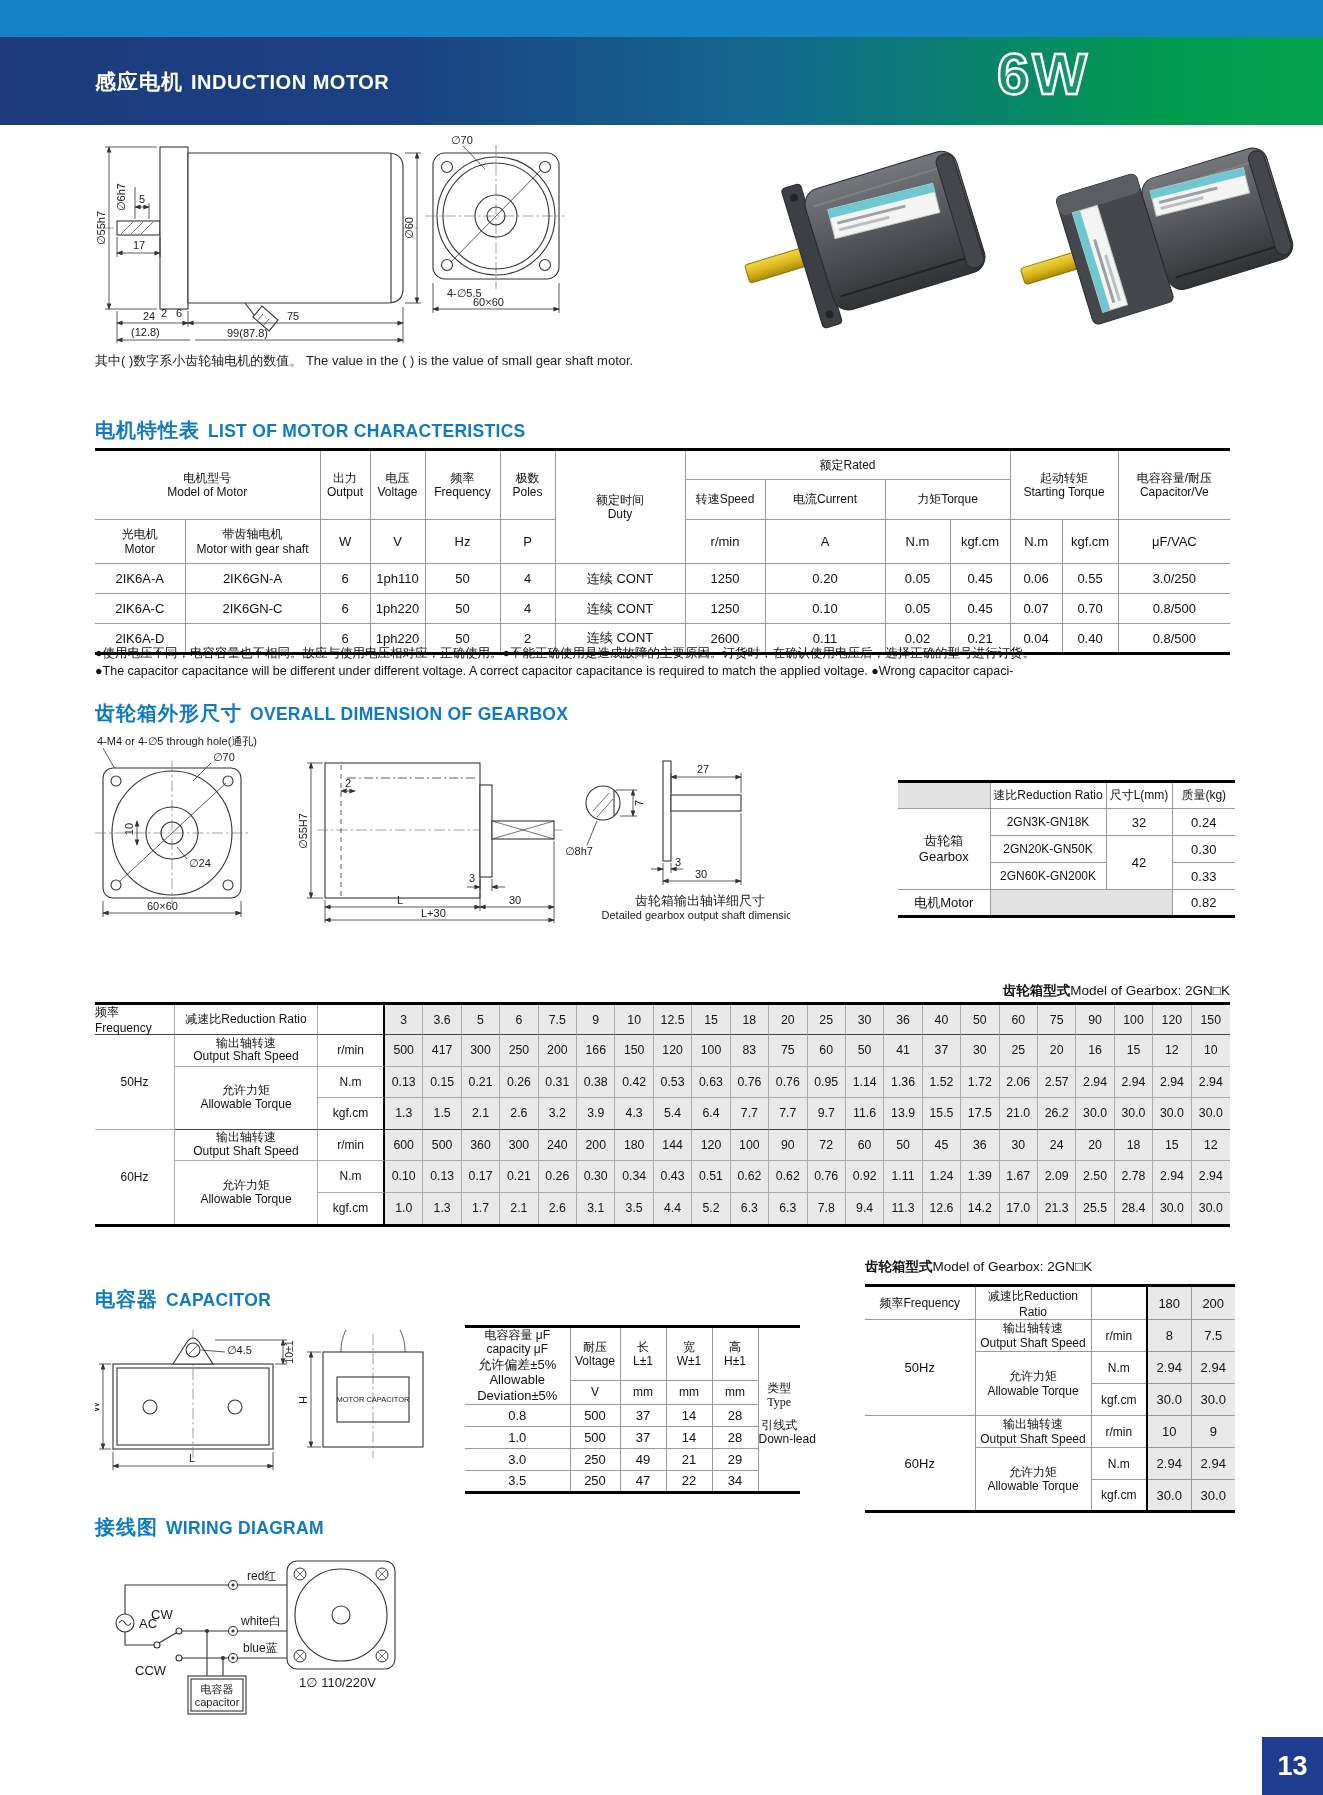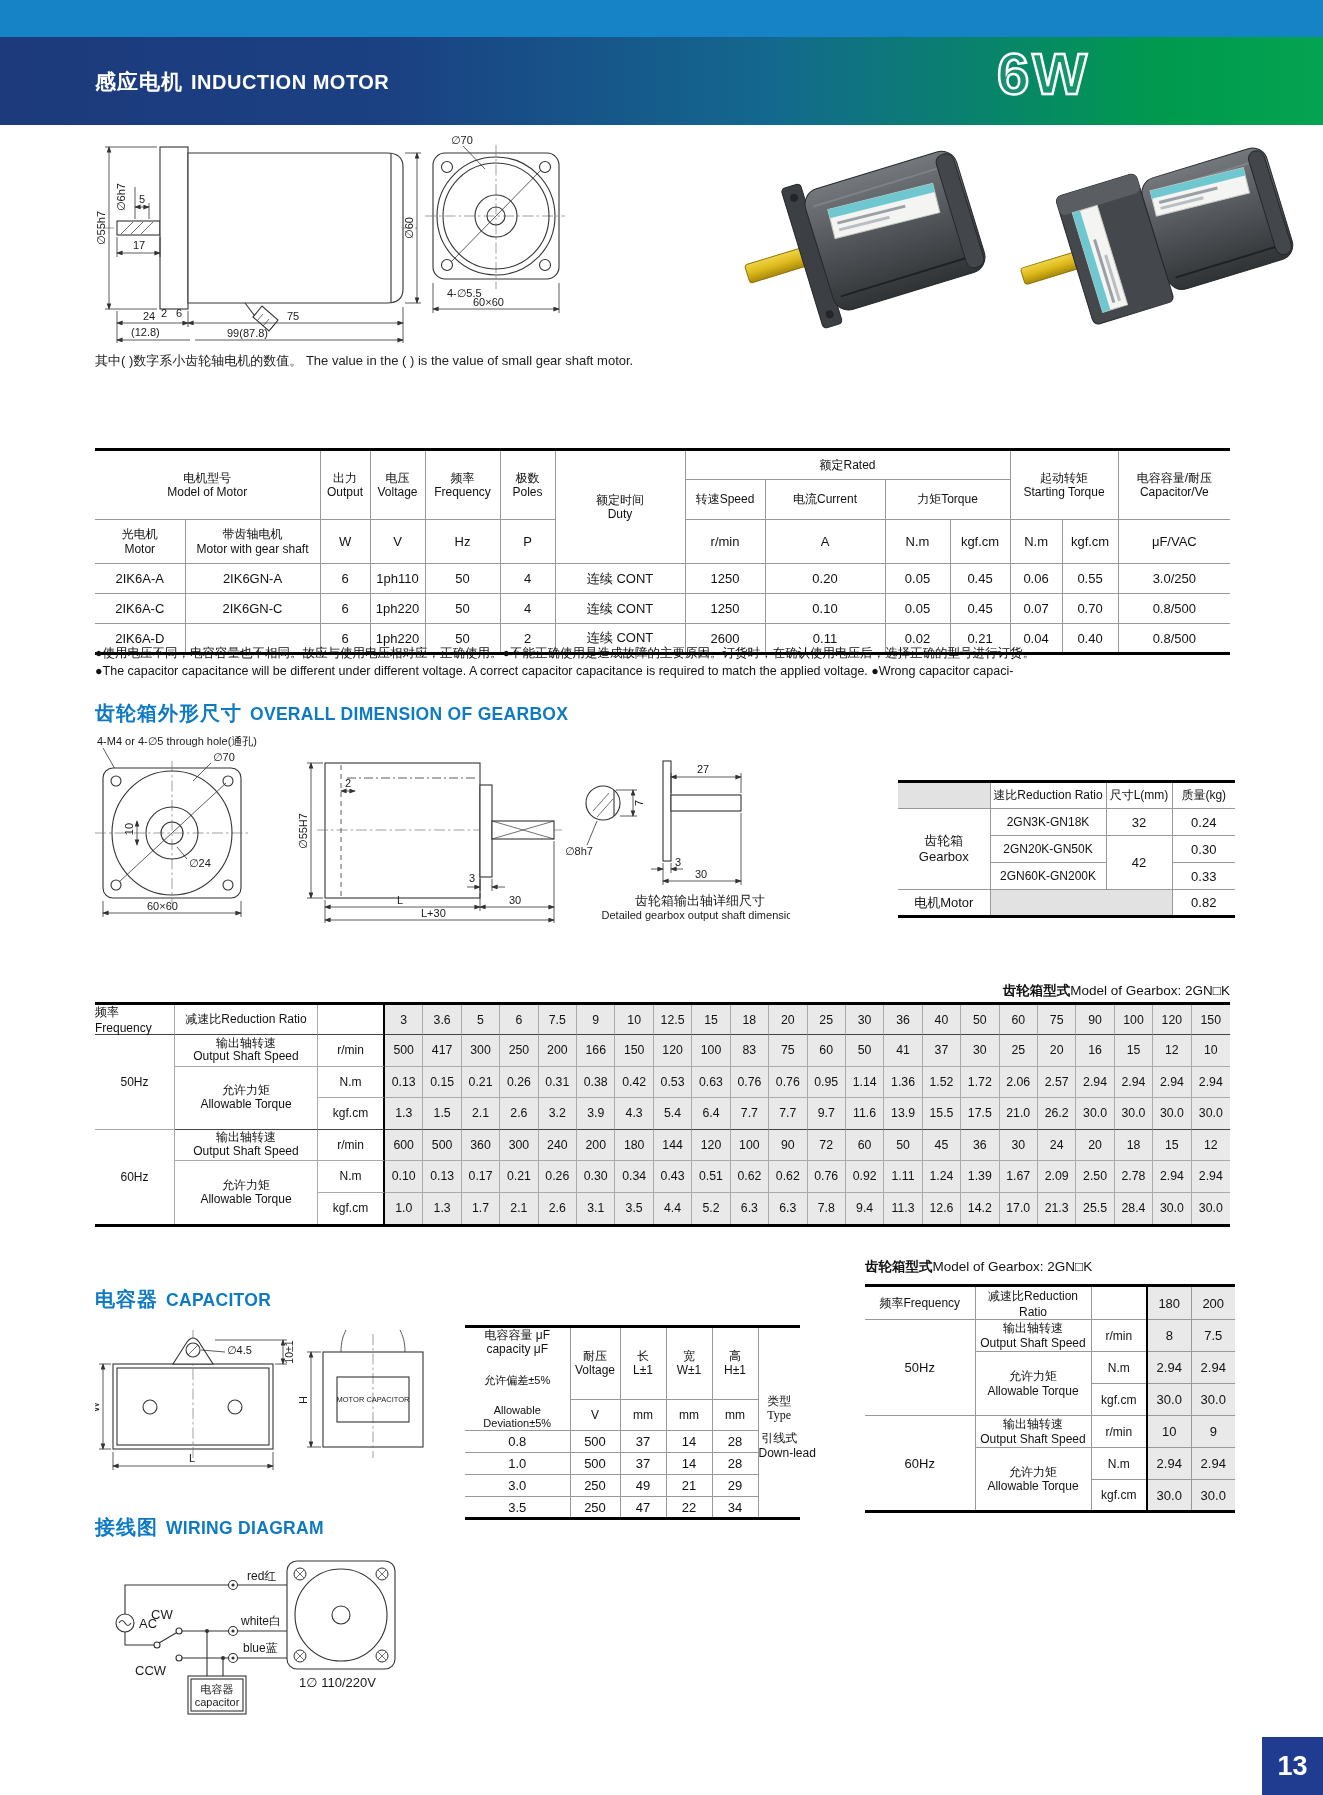--- a/index.html
+++ b/index.html
@@ -24,21 +24,21 @@
 
   .note{font-size:13px;color:#222;}
   .notes p{margin:0 0 1px 0;font-size:12.5px;line-height:1.32;color:#111;}
 
   
   .tb{border-collapse:collapse;table-layout:fixed;border-top:3px solid #000;border-bottom:3px solid #000;}
   .tb td{border:1px solid #999;text-align:center;vertical-align:middle;padding:0 2px;font-size:13px;color:#111;overflow:visible;}
   .tb tr td:first-child{border-left:none;}
   .tb tr td:last-child{border-right:none;}
   .tb .sm{font-size:12px;}
-  .tb .xs{font-size:11px;margin-top:17px;}
+  .tb .xs{font-size:13px;}
   .tb .gray{background:#e2e2e2;}
   .tb .vgray{background:#e9e9e9;}
   .tb .thickR{border-right:2px solid #000;}
   .l2{display:block;line-height:1.2;}
 
   
   .tq{display:grid;grid-template-columns:80px 143px 67px repeat(22,1fr);
       grid-template-rows:30px repeat(6,31.5px);
       border-top:3px solid #000;border-bottom:3px solid #000;width:1135px;}
   .tq .c{border-right:1px solid #aaa;border-bottom:1px solid #aaa;display:flex;
@@ -206,20 +206,23 @@
         <rect x="476" y="56" width="96" height="26" fill="#f4f4f2" stroke="#c9c9c4"></rect>
         <rect x="476" y="56" width="96" height="8" fill="#6fc7cf"></rect>
         <rect x="482" y="68" width="60" height="3" fill="#9aa0a6"></rect>
           <rect x="482" y="74" width="44" height="3" fill="#b9bec3"></rect>
       </g>
     </g>
   </svg>
 
   <div class="abs note" style="left:95px;top:352px;">其中( )数字系小齿轮轴电机的数值。 The value in the ( ) is the value of small gear shaft motor.</div>
 
+  <div class="abs sec" style="left:95px;top:417px;">
+    <span class="zh">电机特性表</span><span class="en">LIST OF MOTOR CHARACTERISTICS</span>
+  </div>
 
   <table class="tb abs" style="left:95px;top:448px;width:1135px;">
     <colgroup>
         <col style="width:90px">
         <col style="width:135px">
         <col style="width:50px">
         <col style="width:55px">
         <col style="width:75px">
         <col style="width:55px">
         <col style="width:130px">

